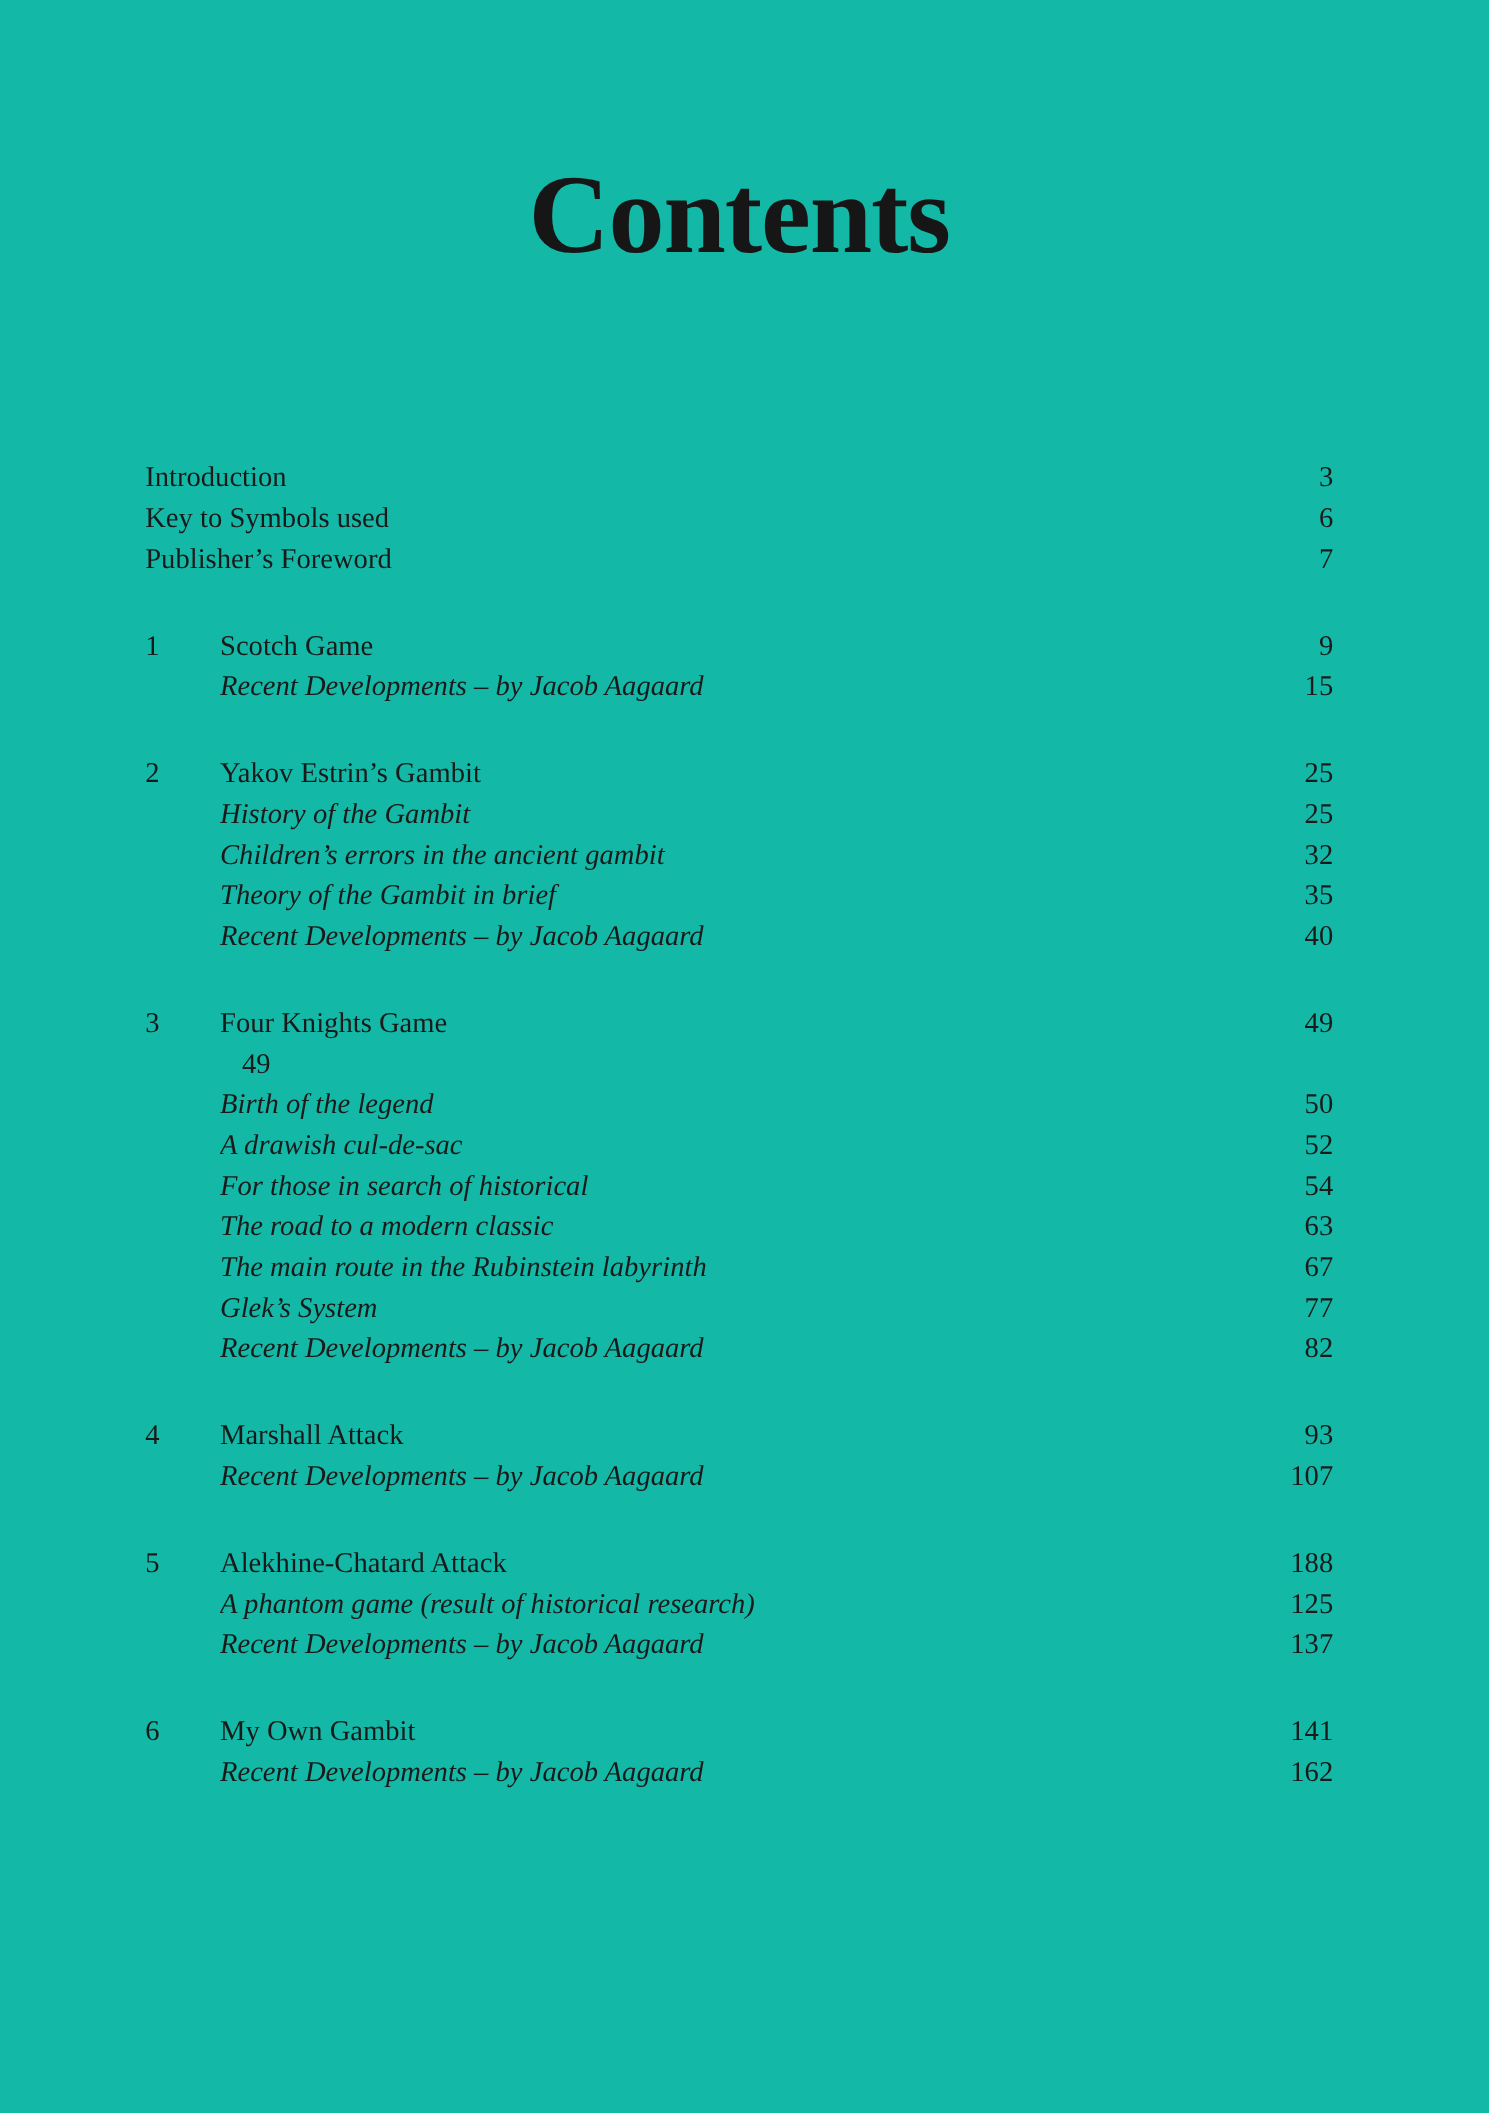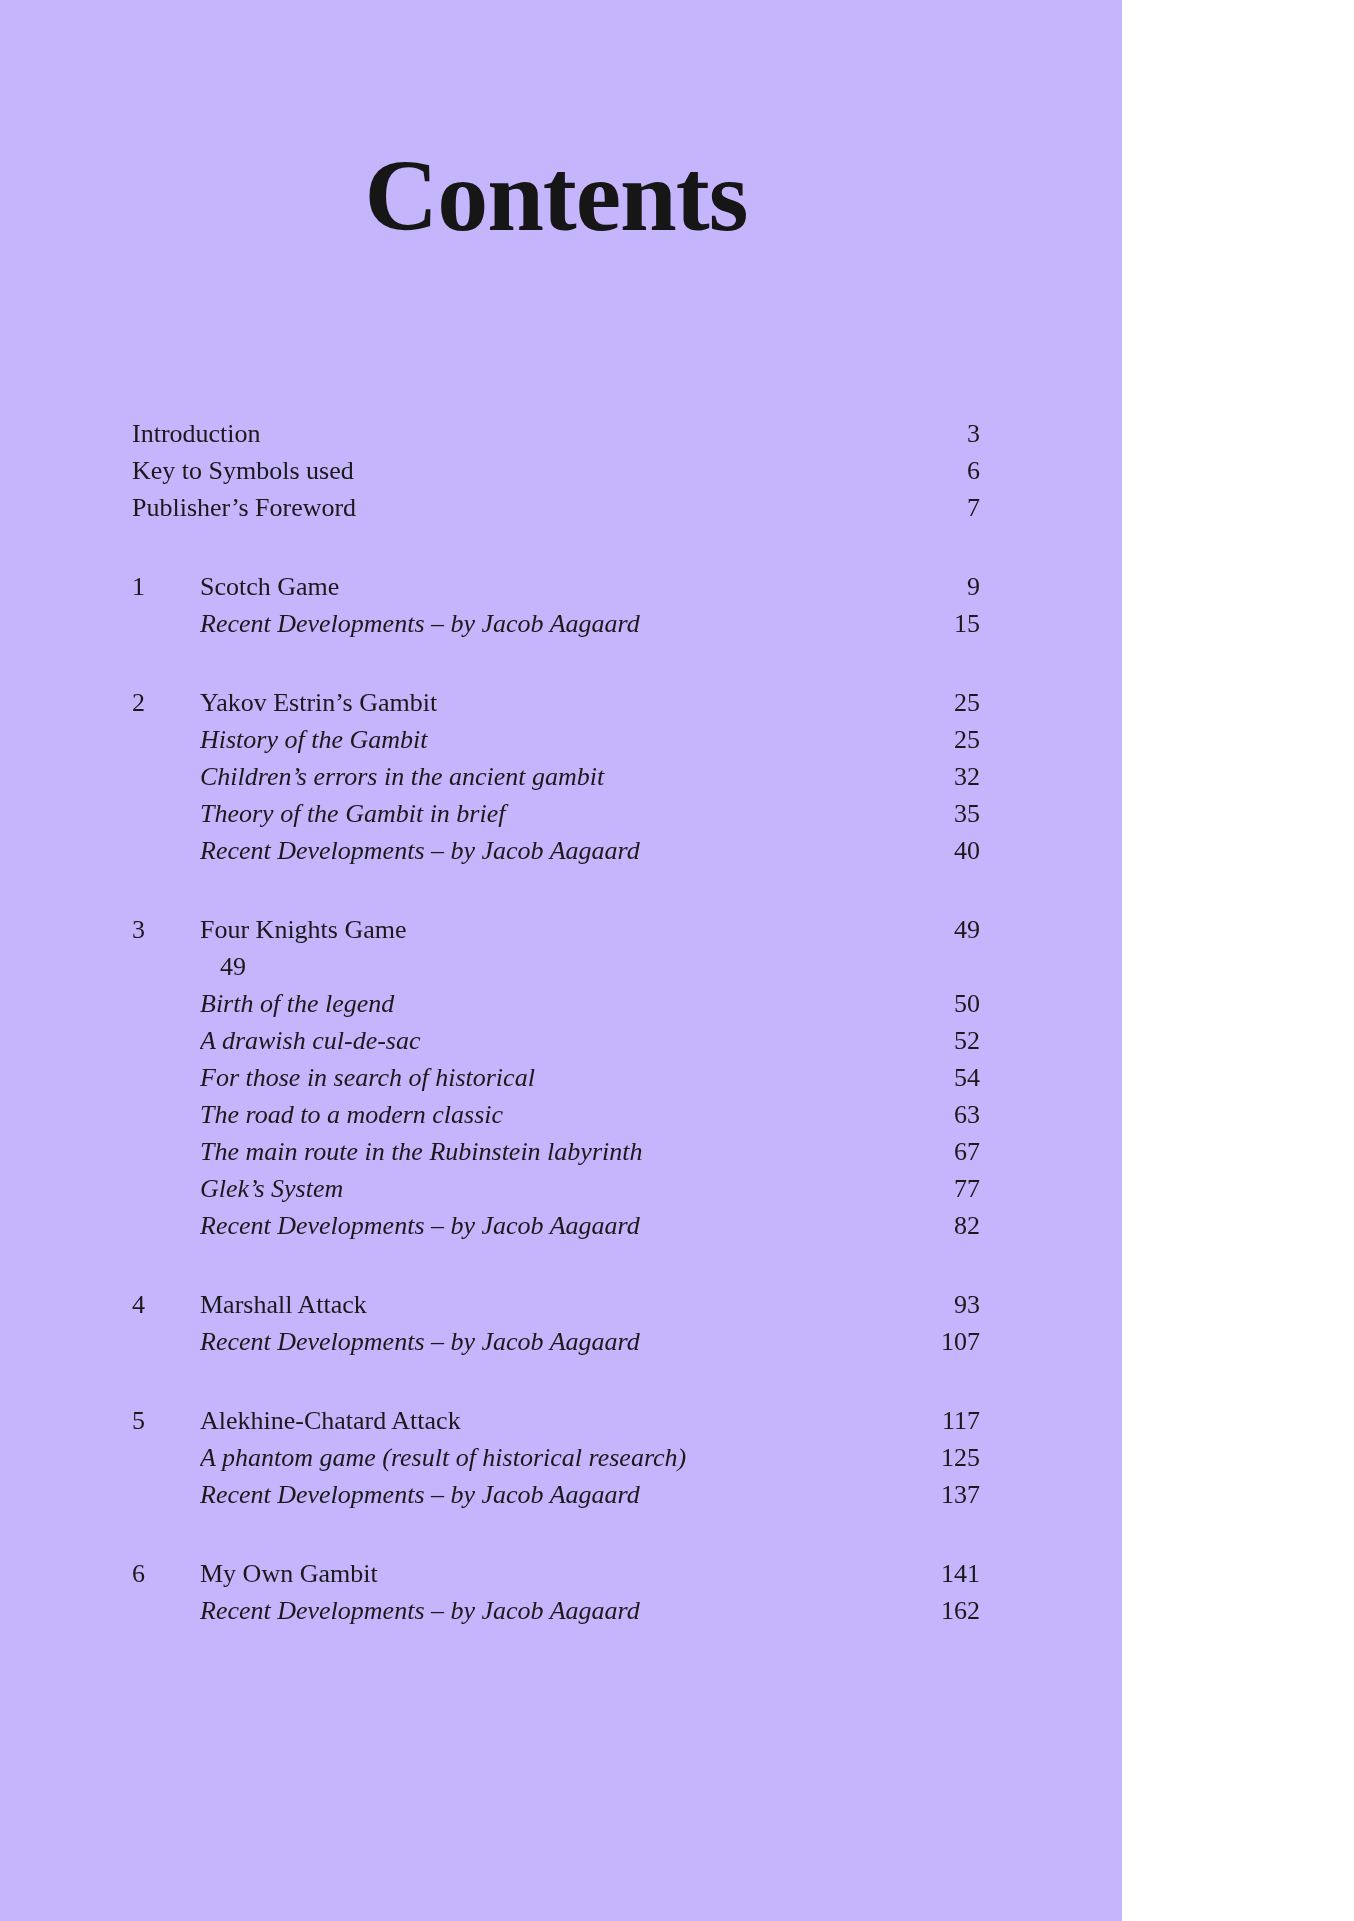--- a/index.html
+++ b/index.html
@@ -2,23 +2,23 @@
 <html><head>
 <meta charset="utf-8">
 <style>
   html, body {
     margin: 0;
     padding: 0;
     background: #ffffff;
   }
   .page {
     position: relative;
-    width: 1122px;
+    width: 1354px;
     height: 1921px;
-    background: #c4b5fd;
+    background: #14b8a6;
     color: #1a1a1a;
     font-family: "Liberation Serif", "DejaVu Serif", serif;
     overflow: hidden;
     box-sizing: border-box;
     padding: 0 142px 0 132px;
   }
   .title {
     margin: 0;
     margin-top: 145px;
     font-size: 102px;
@@ -163,21 +163,21 @@
           </div>
           <div class="row section">
             <span class="label">Recent Developments – by Jacob Aagaard</span>
             <span class="pg">107</span>
           </div>
         </div>
         <div class="chapter-block">
           <div class="row chapter">
             <span class="num">5</span>
             <span class="label">Alekhine-Chatard Attack</span>
-            <span class="pg">117</span>
+            <span class="pg">188</span>
           </div>
           <div class="row section">
             <span class="label">A phantom game (result of historical research)</span>
             <span class="pg">125</span>
           </div>
           <div class="row section">
             <span class="label">Recent Developments – by Jacob Aagaard</span>
             <span class="pg">137</span>
           </div>
         </div>

